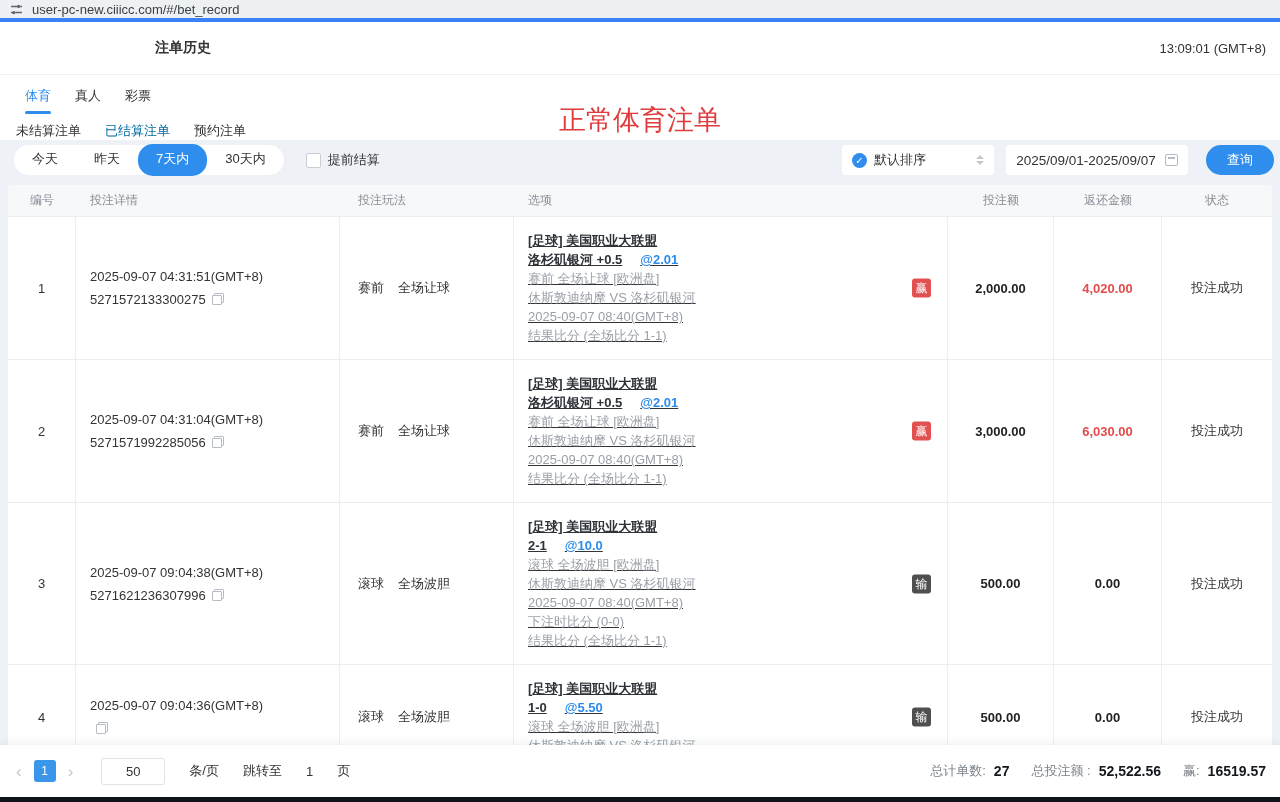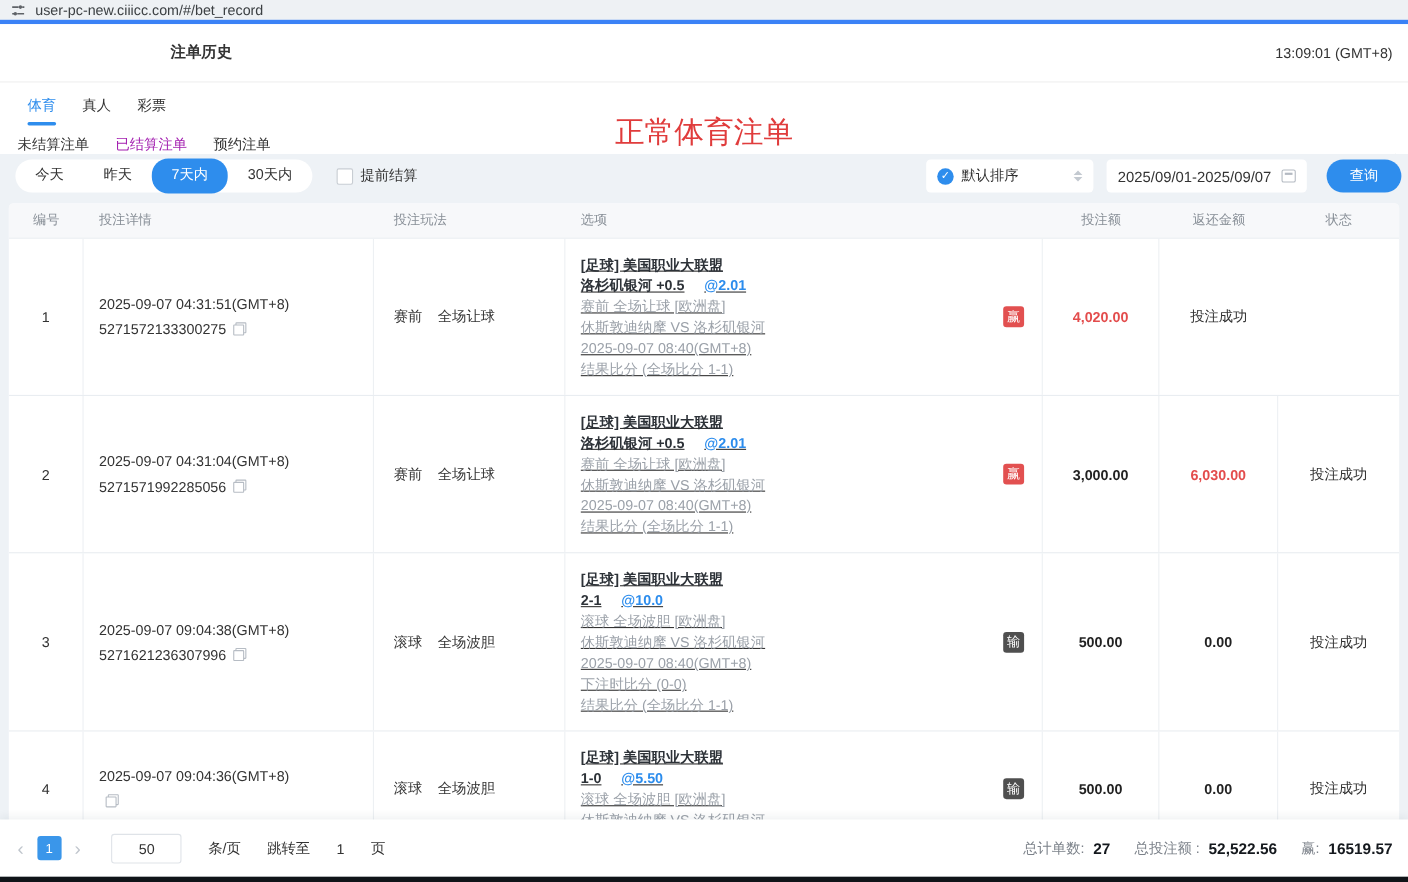--- a/index.html
+++ b/index.html
@@ -16,21 +16,21 @@
   .page-title { position:absolute; left:155px; top:50%; transform:translateY(-50%); font-size:14px; font-weight:600; color:#333; }
   .clock { position:absolute; right:14px; top:50%; transform:translateY(-50%); font-size:13px; color:#333; }
 
   .tabs { display:flex; padding:10px 0 0 25px; gap:24px; }
   .tab { padding:2px 0 9px; cursor:pointer; color:#333; position:relative; }
   .tab.active { color:#2e8ded; }
   .tab.active::after { content:""; position:absolute; left:50%; transform:translateX(-50%); bottom:0; width:26px; height:3px; border-radius:2px; background:#2e8ded; }
 
   .subtabs { display:flex; padding:6px 0 0 14px; gap:20px; }
   .subtab { padding:2px 2px 8px; cursor:pointer; color:#333; position:relative; }
-  .subtab.active { color:#a21caf; }
+  .subtab.active { color:#0369a1; }
   .subtab.active::after { content:""; position:absolute; left:50%; transform:translateX(-50%); bottom:0; width:30px; height:3px; border-radius:2px; background:#2e8ded; }
 
   .overlay-label { position:absolute; left:50%; top:80px; transform:translateX(-50%); font-size:27px; color:#e03c3c; font-weight:500; white-space:nowrap; }
   .notice { position:absolute; right:6px; top:116px; font-size:12px; color:#9aa1a9; }
 
   
   .content { position:relative; height:657px; background:#eef2f6; overflow:hidden; }
 
   .filter-row { margin:5px 14px 0; height:30px; display:flex; align-items:center; position:relative; }
   .quick-group { display:flex; align-items:center; background:#fff; border-radius:16px; height:30px; }
@@ -199,20 +199,21 @@
         </div>
         <div class="sel-info">
                 <div class="sel-gray">赛前  全场让球 [欧洲盘]</div>
                 <div class="sel-gray">休斯敦迪纳摩 VS 洛杉矶银河</div>
                 <div class="sel-gray">2025-09-07 08:40(GMT+8)</div>
                 <div class="sel-gray">结果比分 (全场比分 1-1)</div>
               </div>
       </div>
       <span class="badge win">赢</span>
     </div>
+    <div class="cell-amount">2,000.00</div>
     <div class="cell-payout win">4,020.00</div>
     <div class="cell-status">投注成功</div>
   </div>
 
   <div class="trow body-row">
     <div class="cell-num">2</div>
     <div class="cell-detail">
       <div class="lines">
         <div>2025-09-07 04:31:04(GMT+8)</div>
         <div>

